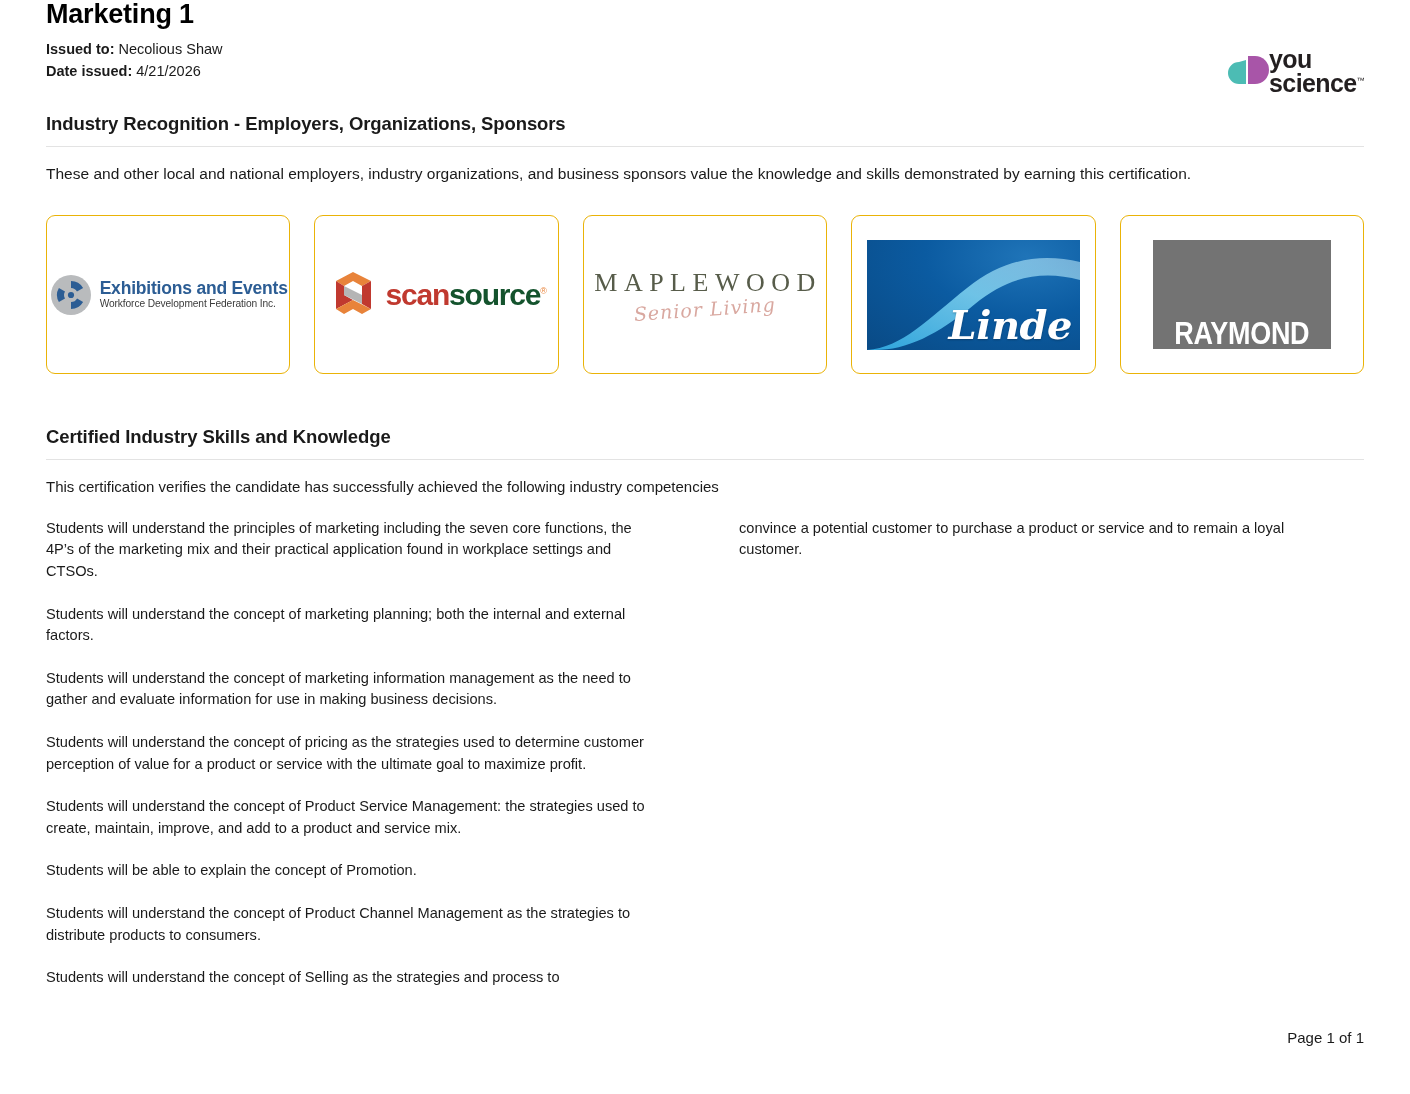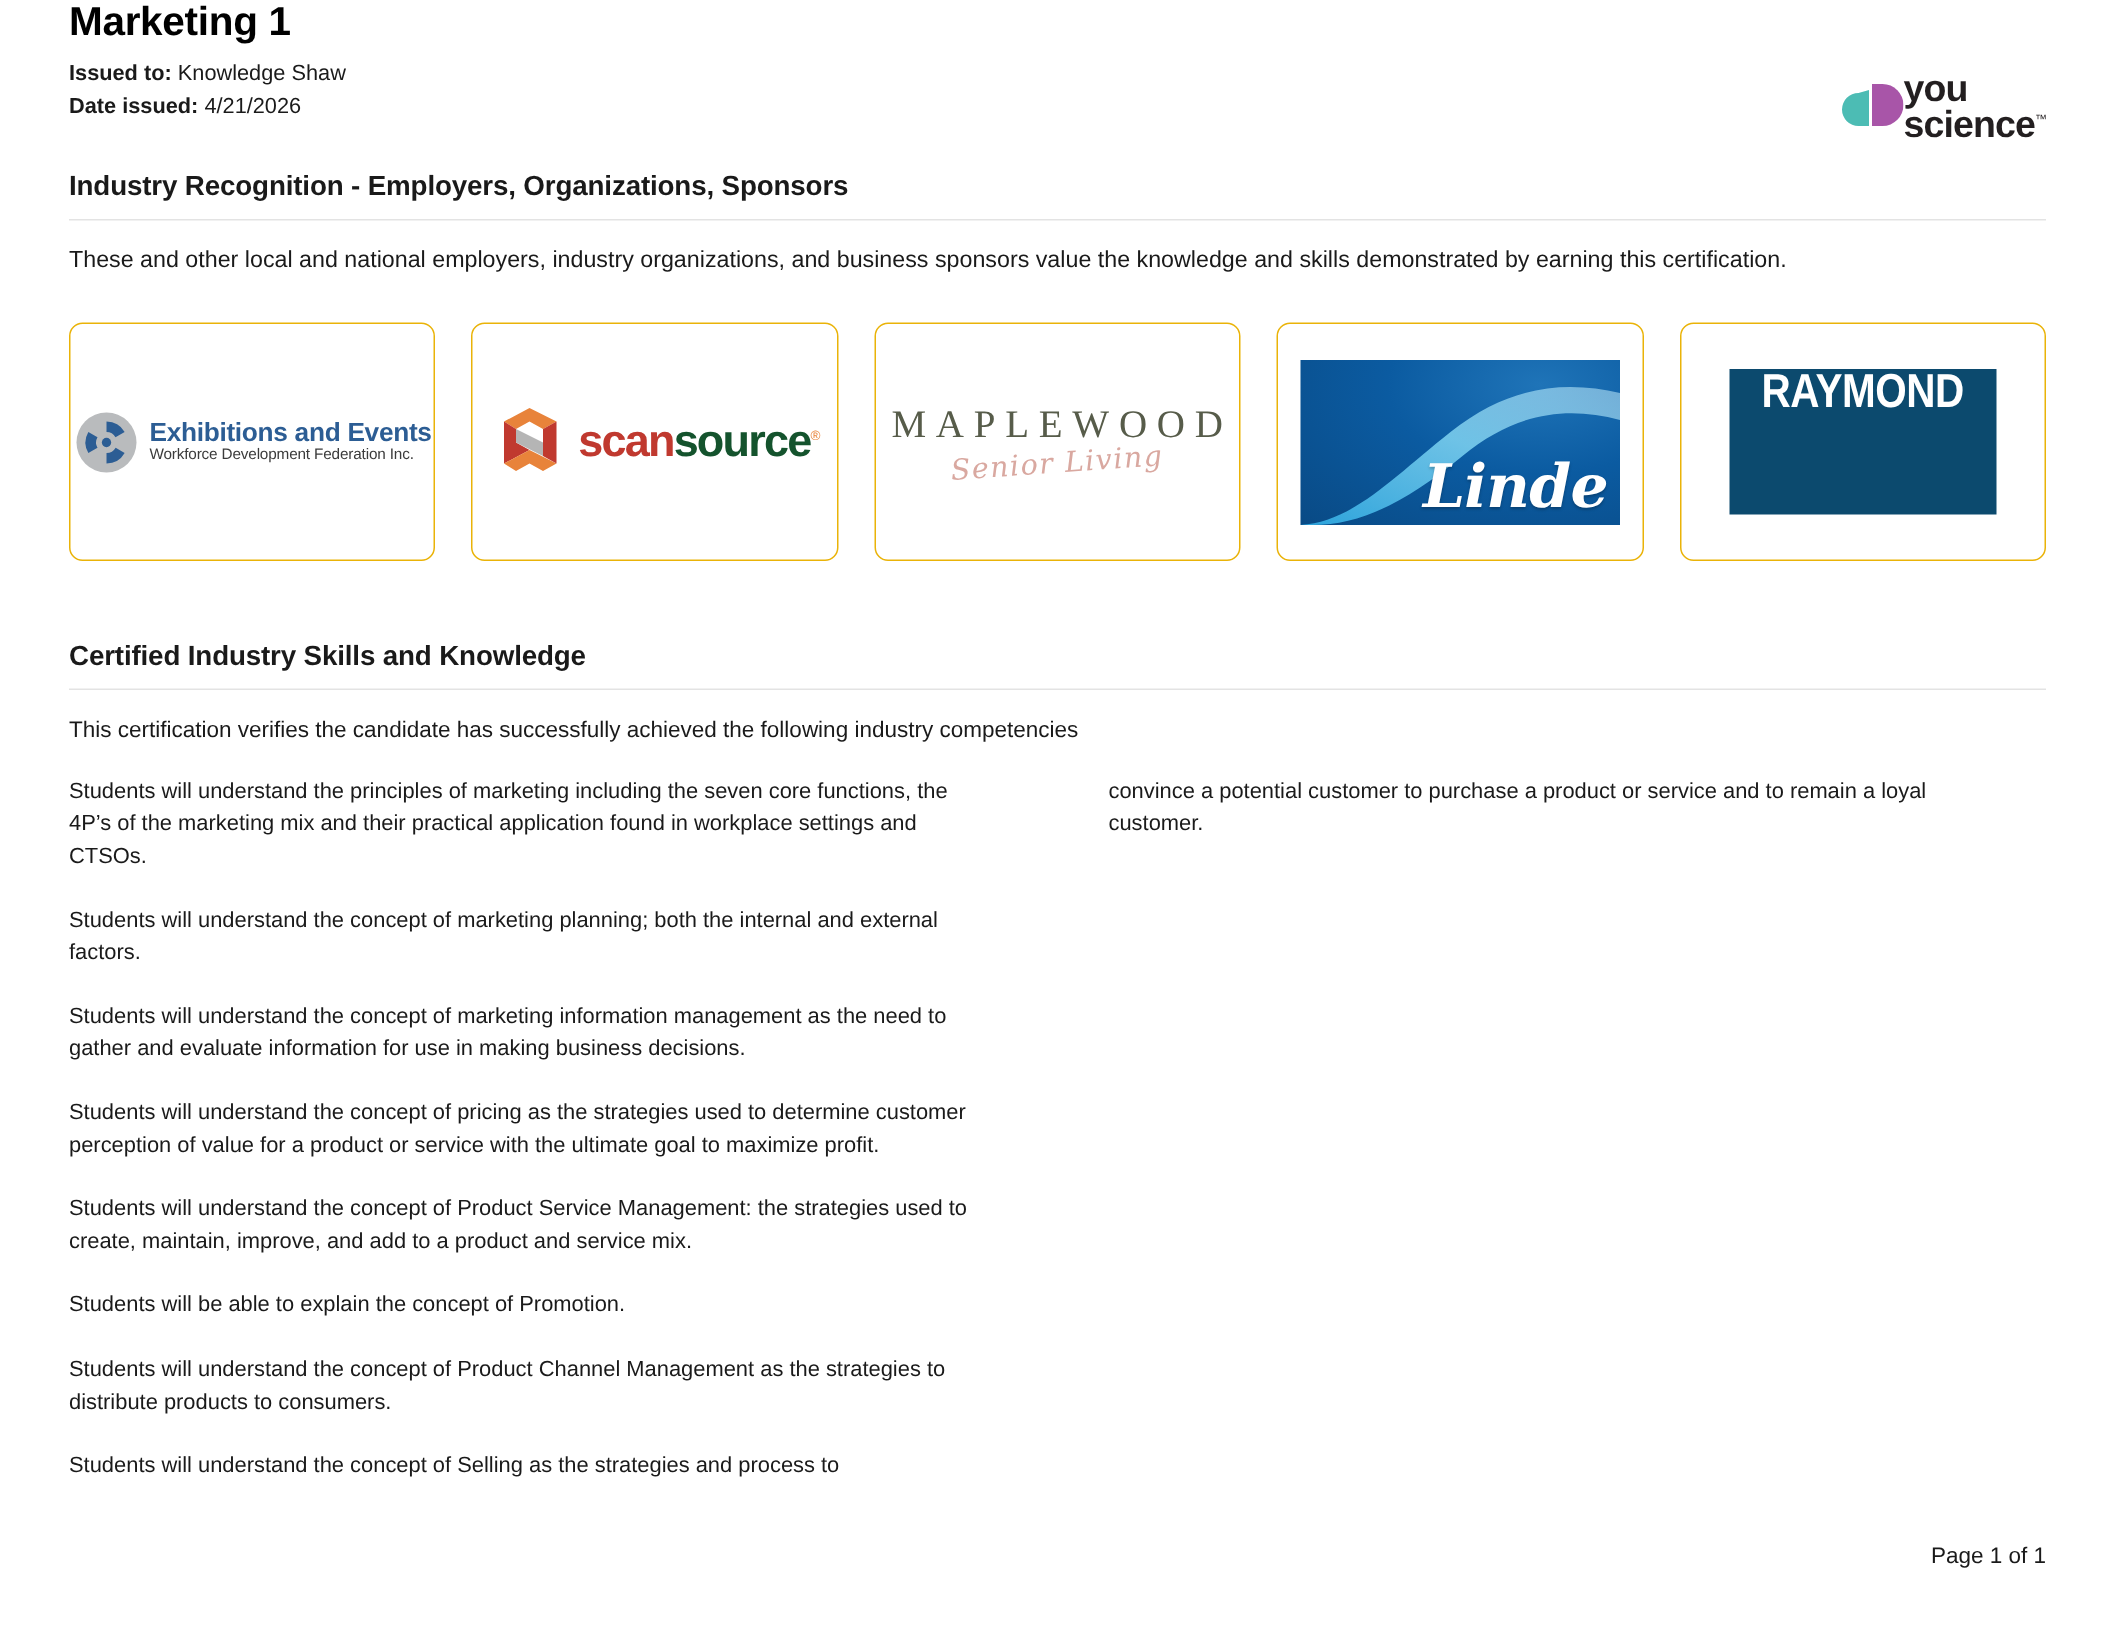--- a/index.html
+++ b/index.html
@@ -161,23 +161,23 @@
     font-style: italic;
     font-weight: bold;
     font-size: 40px;
     color: #ffffff;
     letter-spacing: -0.5px;
     text-shadow: 0 1px 2px rgba(0,0,0,.25);
   }
 
   
   .ray-box {
-    width: 178px; height: 97px;
-    background: #0c4a6e;
-    display: flex; align-items: flex-start; justify-content: center;
+    width: 178px; height: 109px;
+    background: #737373;
+    display: flex; align-items: flex-end; justify-content: center;
   }
   .ray-word {
     color: #fff; font-weight: bold; font-size: 27px;
     letter-spacing: -0.3px;
     transform: scaleY(1.18);
   }
 
   
   .comp-wrap {
     display: flex;
@@ -205,21 +205,21 @@
 </head>
 <body>
 
 <div class="page">
 
   <div class="header">
     <h1 class="doc-title">Marketing 1</h1>
 
     <div class="meta-row">
       <span class="meta-label">Issued to:</span>
-      <span class="meta-value">Knowledge Shaw</span>
+      <span class="meta-value">Necolious Shaw</span>
     </div>
 
     <div class="meta-row">
       <span class="meta-label">Date issued:</span>
       <span class="meta-value">4/21/2026</span>
     </div>
 
     <div class="brand">
       <svg class="brand-mark" viewBox="0 0 44 44">
         <path d="M21 10 L21 34 L14 34 A11 11 0 0 1 14 12 Z" fill="#4cbcb4"></path>

